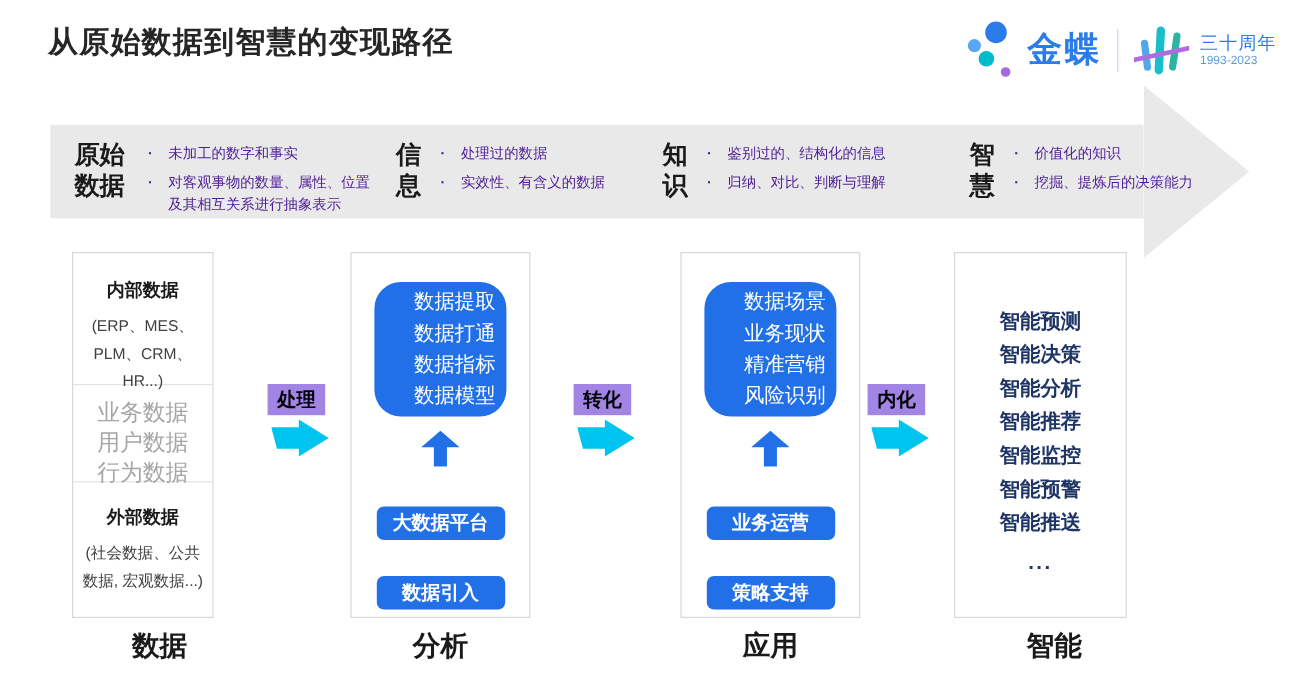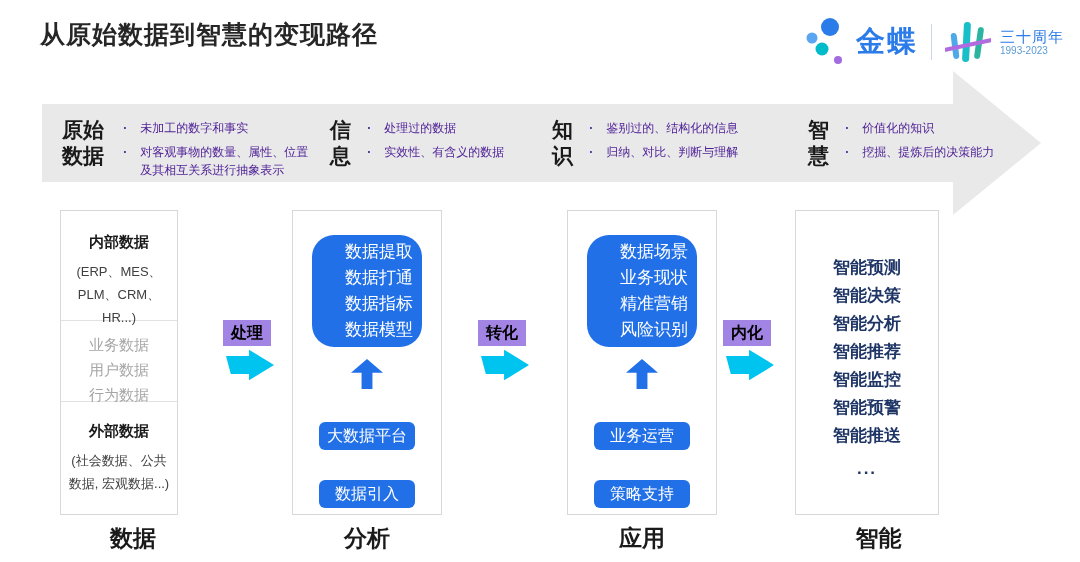--- a/index.html
+++ b/index.html
@@ -38,30 +38,30 @@
   .col3 { left:567px; width:150px; }
   .col4 { left:795px; width:144px; }
 
   
   .sec { text-align:center; }
   .sec-a { height:110px; border-bottom:1px solid #E2E2E2; padding-top:22px; }
   .sec-b { height:81px;  border-bottom:1px solid #E2E2E2; padding-top:11px; }
   .sec-c { padding-top:20px; }
   .sec-heading { font-size:15px; font-weight:700; color:#1A1A1A; margin-bottom:8px; }
   .sec-detail { font-size:13px; color:#404040; line-height:23px; padding:0 6px; }
-  .gray-item { font-size:15px; color:#A6A6A6; line-height:25px; }
+  .gray-item { font-size:19px; color:#A6A6A6; line-height:25px; }
 
   
   .main-box { margin:24px auto 0; width:110px; height:112px; background:#2170E8; border-radius:22px;
               display:flex; flex-direction:column; justify-content:center; align-items:center; }
   .main-box-line { color:#fff; font-size:17px; line-height:26px;margin-left:24px; }
   .up-arrow { width:32px; height:30px; background:#2170E8; margin:12px auto 0;
               clip-path:polygon(50% 0,100% 46%,67% 46%,67% 100%,33% 100%,33% 46%,0 46%); }
-  .btn { width:96px; height:28px; margin:0 auto; background:#2170E8; border-radius:6px;
-         color:#fff; font-size:16px; display:flex; align-items:center; justify-content:center; }
+  .btn { width:107px; height:28px; margin:0 auto; background:#2170E8; border-radius:6px;
+         color:#fff; font-size:16px; display:flex; align-items:center; justify-content:center;font-weight:bold; }
   .btn-first { margin-top:33px; }
   .btn-second { margin-top:30px; }
 
   
   .smart-list { padding-top:43px; text-align:center; }
   .smart-item { font-size:17px; font-weight:700; color:#1E3566; line-height:28px; }
   .smart-item.more { margin-top:5px; letter-spacing:2px; }
 
   
   .conn-label { position:absolute; top:320px; width:48px; height:26px; background:#A184E4; color:#000000;

